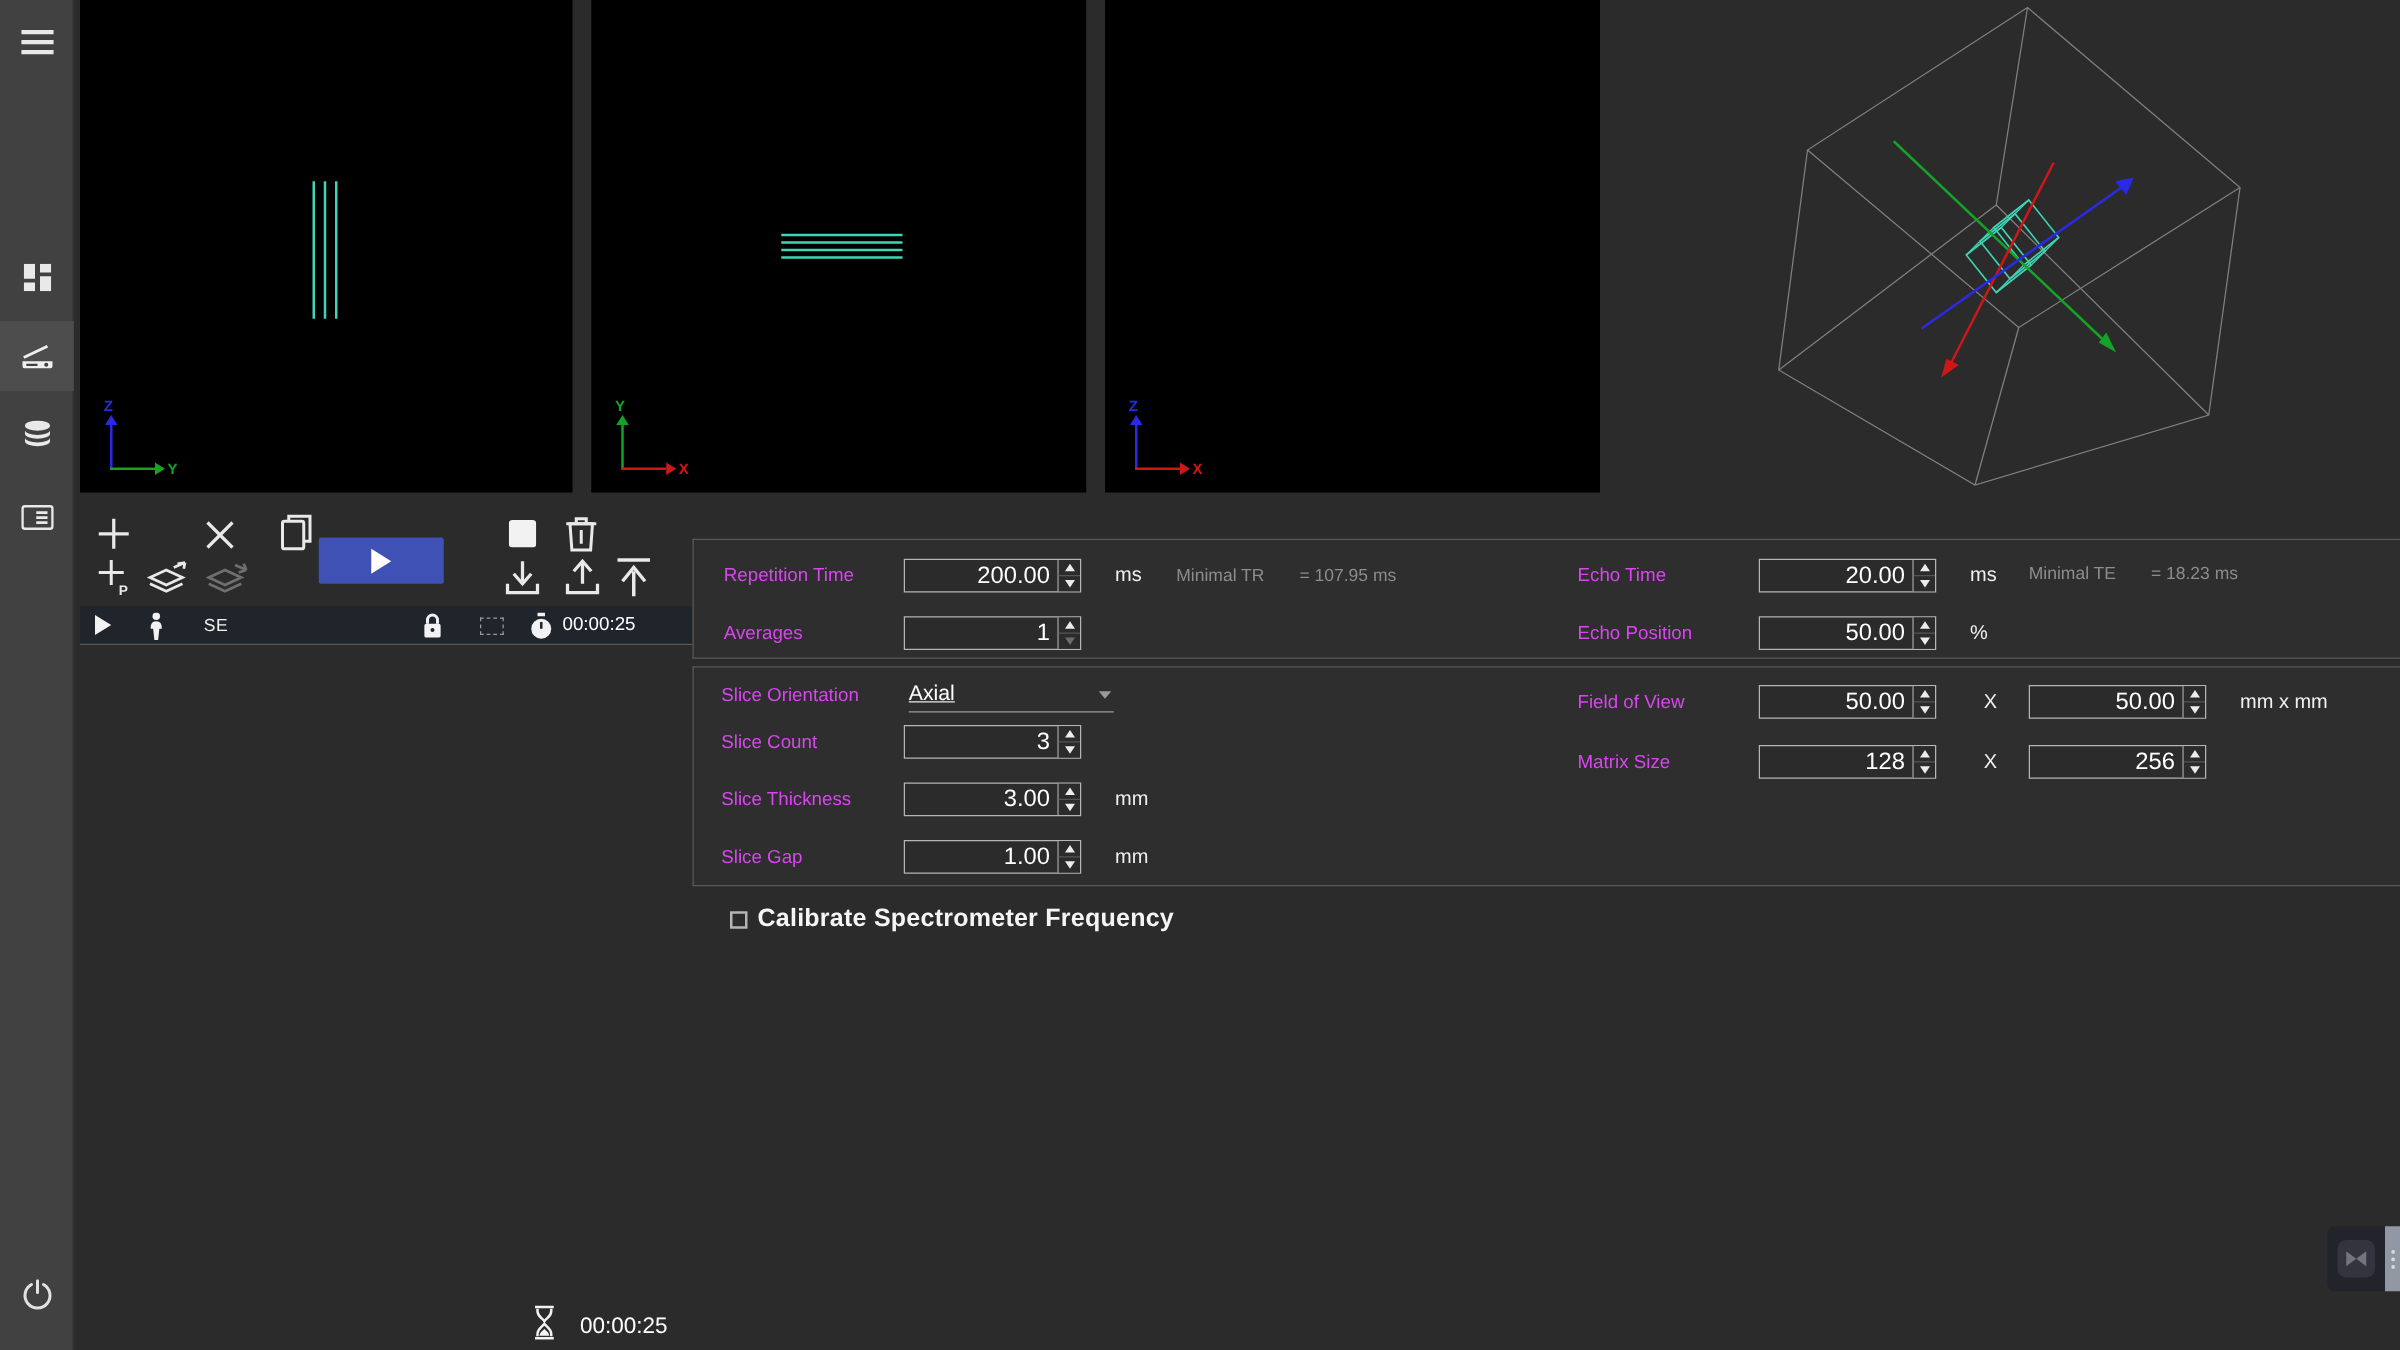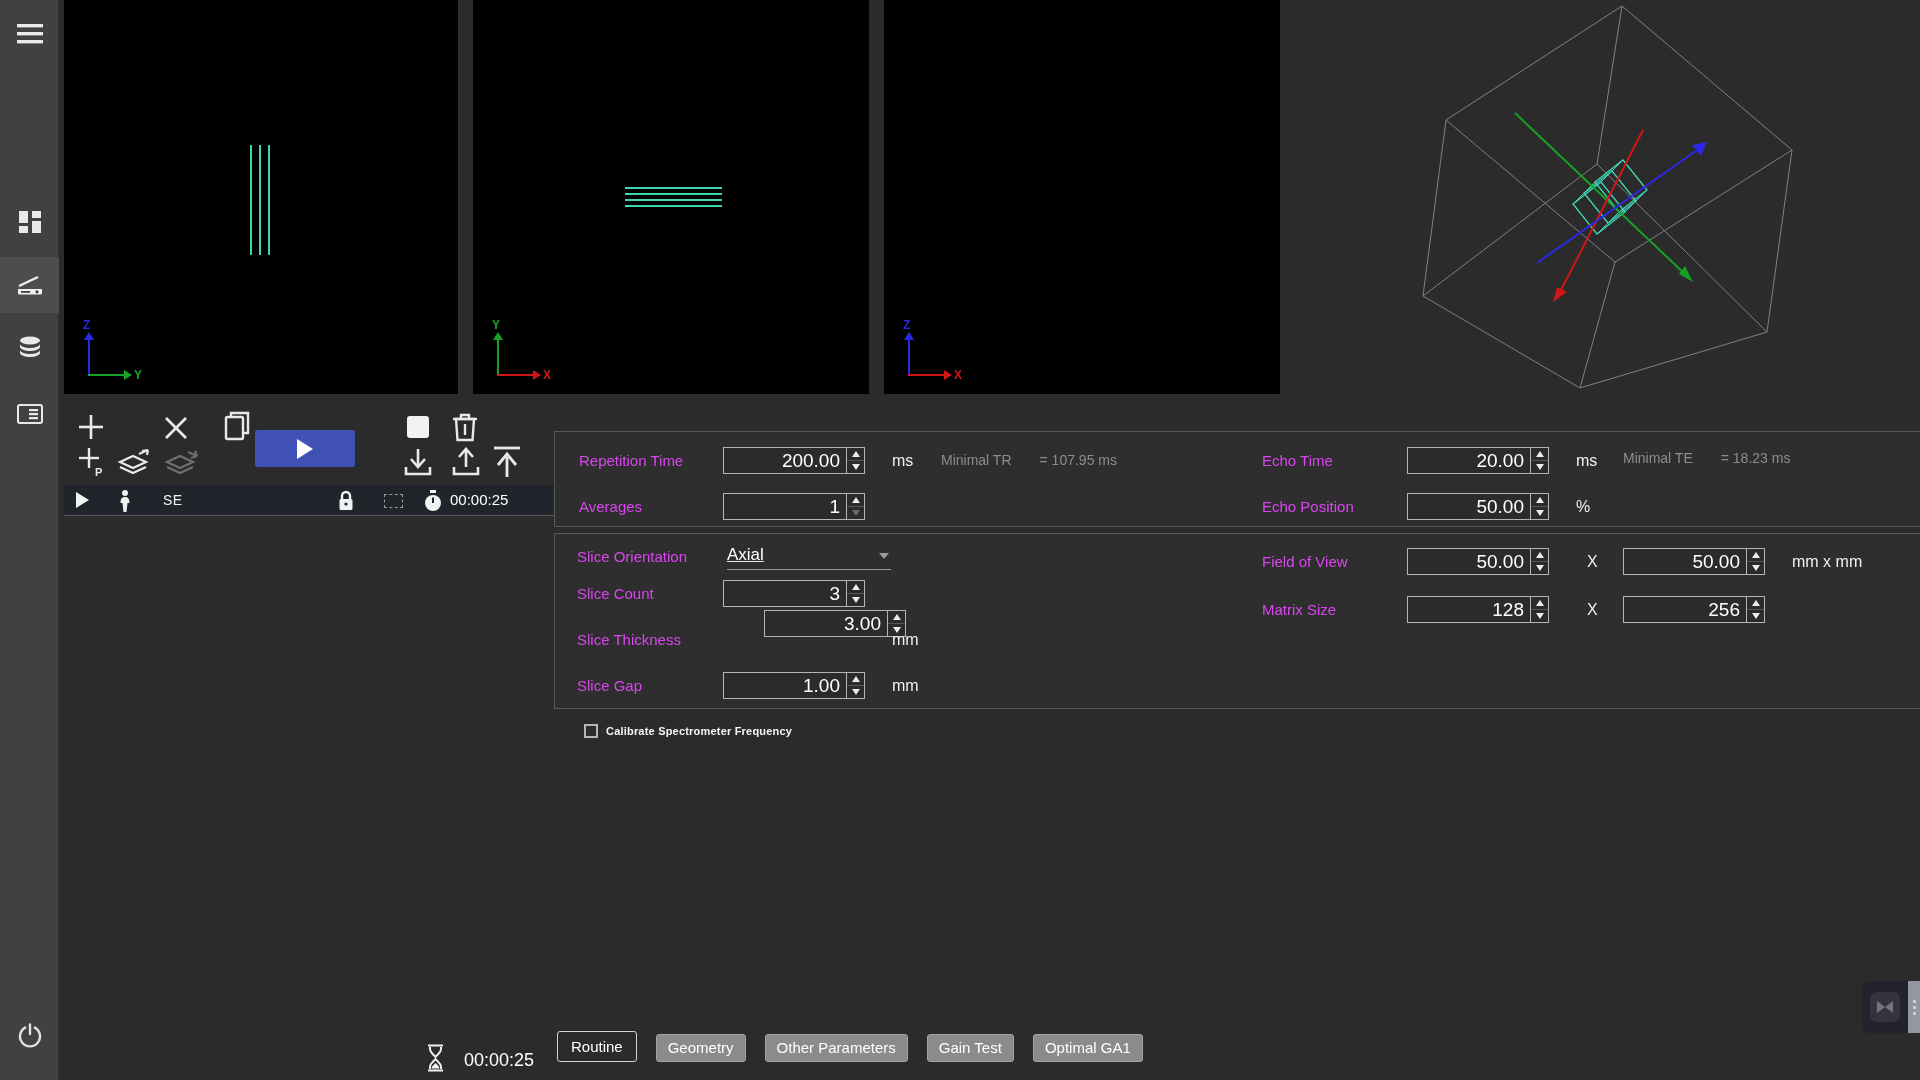--- a/index.html
+++ b/index.html
@@ -65,21 +65,21 @@
   .tri-dis { border-top-color:#6c6c6c !important; }
 
   #dd-orientation { position:absolute; left:172px; top:8px; width:164px; height:28px; border-bottom:1px solid #9a9a9a; cursor:pointer;text-decoration:underline; }
   #dd-orientation .val { font-size:17px; color:#fff; line-height:26px; }
   #dd-orientation .arr { position:absolute; right:2px; top:11px; width:0; height:0;
      border-left:5px solid transparent; border-right:5px solid transparent; border-top:6px solid #9a9a9a; }
 
   
   #cal-row { position:absolute; left:584px; top:724px; display:flex; align-items:center; gap:8px; }
   #cal-box { width:14px; height:14px; appearance:none; border:2px solid #b5b5b5; background:transparent; cursor:pointer; margin:0; }
-  #cal-lbl { font-size:11px; color:#f5f5f5; font-weight:bold; letter-spacing:.2px;text-align:right; }
+  #cal-lbl { font-size:20px; color:#f5f5f5; font-weight:bold; letter-spacing:.2px;text-align:right; }
 
   
   #tabs { position:absolute; left:557px; top:1031px; display:flex; gap:19px; align-items:flex-end; }
   .tab { font-family:"Liberation Sans", sans-serif; font-size:15px; color:#fff; background:#8b8b8b;
      border:1px solid #a2a2a2; border-radius:3px; padding:4px 11px 5px; cursor:pointer; white-space:nowrap; }
   .tab.active { background:#2b2b2b; border:1px solid #d2d2d2; padding:6px 13px 6px; }
 
   
   #foot-timer { position:absolute; left:427px; top:1044px; display:flex; align-items:center; gap:20px; }
   #foot-time { font-size:18px; color:#fff; }
@@ -442,21 +442,21 @@
         <button>
             <span class="tri-up"></span>
           </button>
         <button>
             <span class="tri-dn"></span>
           </button>
       </div>
     </div>
 
     <span class="lbl" style="left:22px; top:92px;">Slice Thickness</span>
-    <div class="field" style="left:168px; top:76px;margin-left:41px;">
+    <div class="field" style="left:168px; top:92px;">
       <input type="text" value="3.00" style="">
       <div class="spin">
         <button>
             <span class="tri-up"></span>
           </button>
         <button>
             <span class="tri-dn"></span>
           </button>
       </div>
     </div>
@@ -526,27 +526,20 @@
           </button>
       </div>
     </div>
   </div>
 
   <div id="cal-row">
     <input id="cal-box" type="checkbox" style="">
     <label id="cal-lbl" for="cal-box">Calibrate Spectrometer Frequency</label>
   </div>
 
-  <div id="tabs">
-    <button class="tab active">Routine</button>
-    <button class="tab">Geometry</button>
-    <button class="tab">Other Parameters</button>
-    <button class="tab">Gain Test</button>
-    <button class="tab">Optimal GA1</button>
-  </div>
 
   <div id="foot-timer">
     <span>
       <svg width="17" height="28" viewBox="0 0 17 28">
           <g stroke="#f2f2f2" stroke-width="2" fill="none">
             <line x1="1" y1="1.5" x2="16" y2="1.5"></line>
             <line x1="1" y1="26.5" x2="16" y2="26.5"></line>
             <path d="M3 3 v2 c0 4 3.2 5 5.5 8 c2.3 -3 5.5 -4 5.5 -8 v-2"></path>
             <path d="M3 25 v-2 c0 -4 3.2 -5 5.5 -8 c2.3 3 5.5 4 5.5 8 v2"></path>
           </g>

